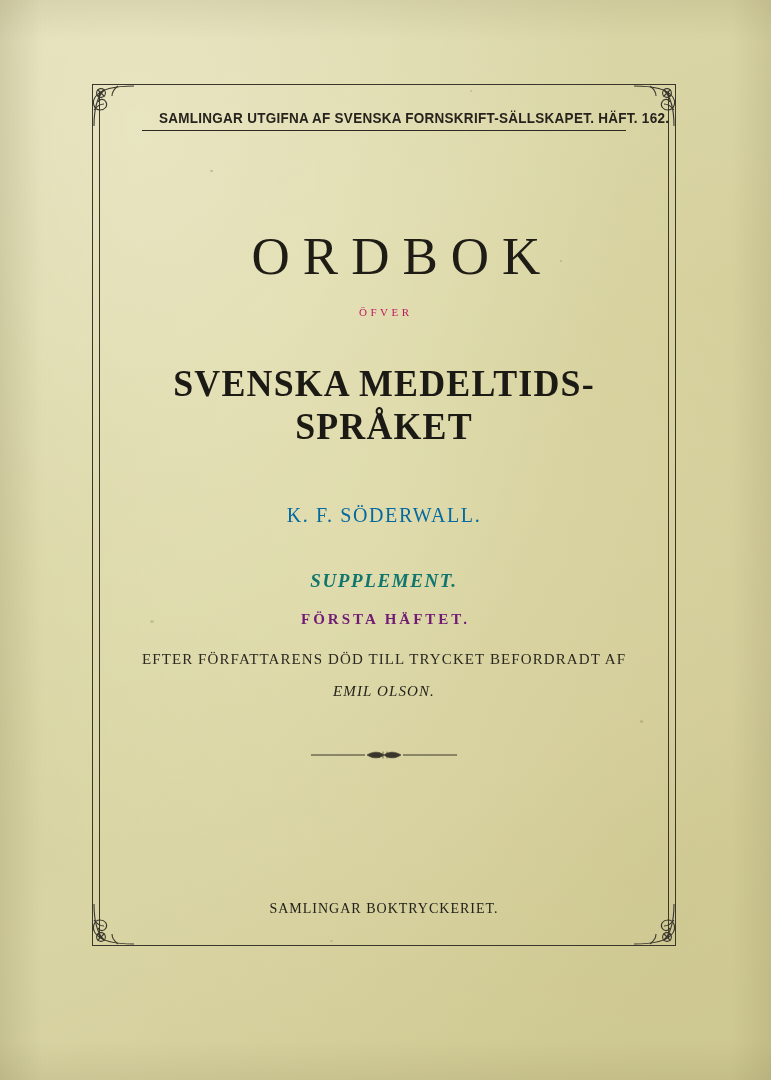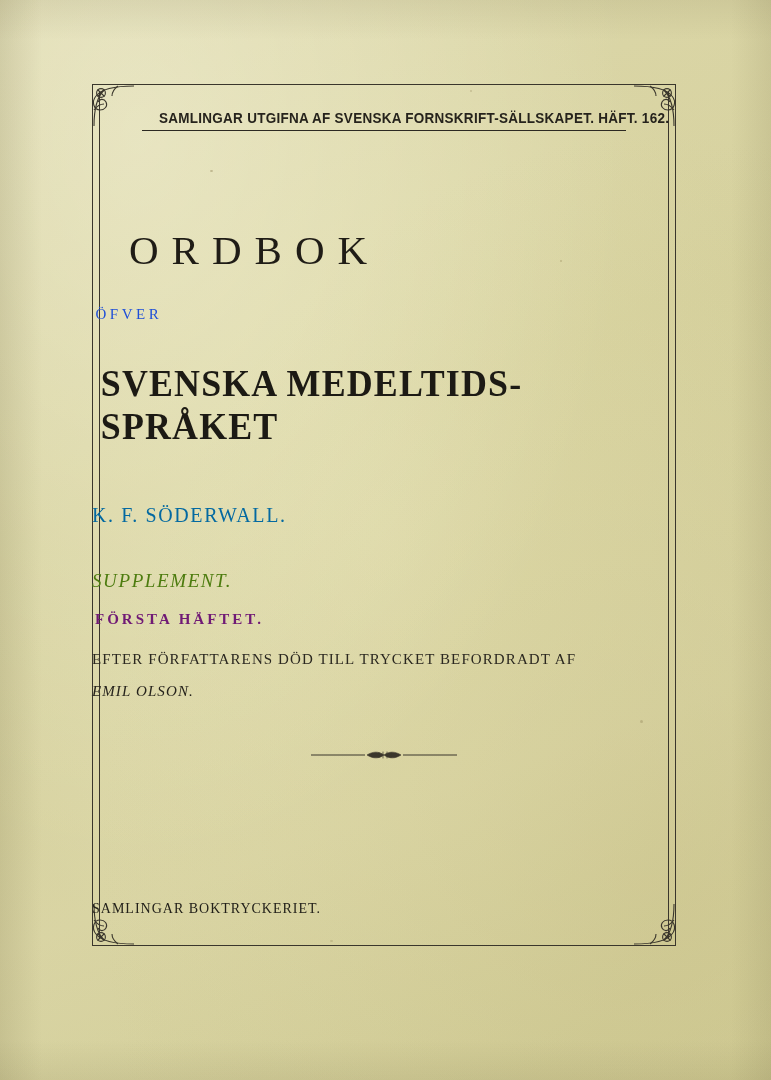--- a/index.html
+++ b/index.html
@@ -72,21 +72,21 @@
   .corner.bl { left: -4px; bottom: -4px; transform: scaleY(-1); }
   .corner.br { right: -4px; bottom: -4px; transform: scale(-1,-1); }
 
   
   .content {
     position: absolute;
     left: 92px;
     top: 84px;
     width: 584px;
     height: 862px;
-    text-align: left;
+    text-align: center;
   }
 
   .series-line {
     position: absolute;
     left: 50px;
     right: 50px;
     top: 26px;
     border-bottom: 1.6px solid #2c2922;
     padding-bottom: 4px;
   }
@@ -99,36 +99,36 @@
     display: block;
     white-space: nowrap;
     color: #26231c;
   }
 
   .title-main {
     position: absolute;
     left: 0; right: 0;
     top: 142px;
     font-family: "Liberation Serif", serif;
-    font-size: 41px;
+    font-size: 53px;
     letter-spacing: 13px;
     text-indent: 13px;
     color: #1f1c16;
     padding-left: 24px;
   }
 
   .title-ofver {
     position: absolute;
     left: 0; right: 0;
     top: 222px;
     font-family: "Liberation Serif", serif;
-    font-size: 15px;
+    font-size: 11px;
     letter-spacing: 3.5px;
     text-indent: 3.5px;
-    color: #1d4ed8;
+    color: #be185d;
   }
 
   .title-sub {
     position: absolute;
     left: 0; right: 0;
     top: 278px;
     font-family: "Liberation Serif", serif;
     font-size: 37px;
     font-weight: 700;
     letter-spacing: 1.2px;
@@ -156,24 +156,24 @@
     letter-spacing: 1.6px;
     color: #0369a1;
   }
 
   .supplement {
     position: absolute;
     left: 0; right: 0;
     top: 486px;
     font-family: "Liberation Serif", serif;
     font-style: italic;
-    font-weight: 400;
+    font-weight: 700;
     font-size: 19px;
     letter-spacing: 1.6px;
-    color: #4d7c0f;
+    color: #0f766e;
   }
 
   .haftet {
     position: absolute;
     left: 0; right: 0;
     top: 527px;
     font-family: "Liberation Serif", serif;
     font-weight: 700;
     font-size: 15px;
     letter-spacing: 3px;

